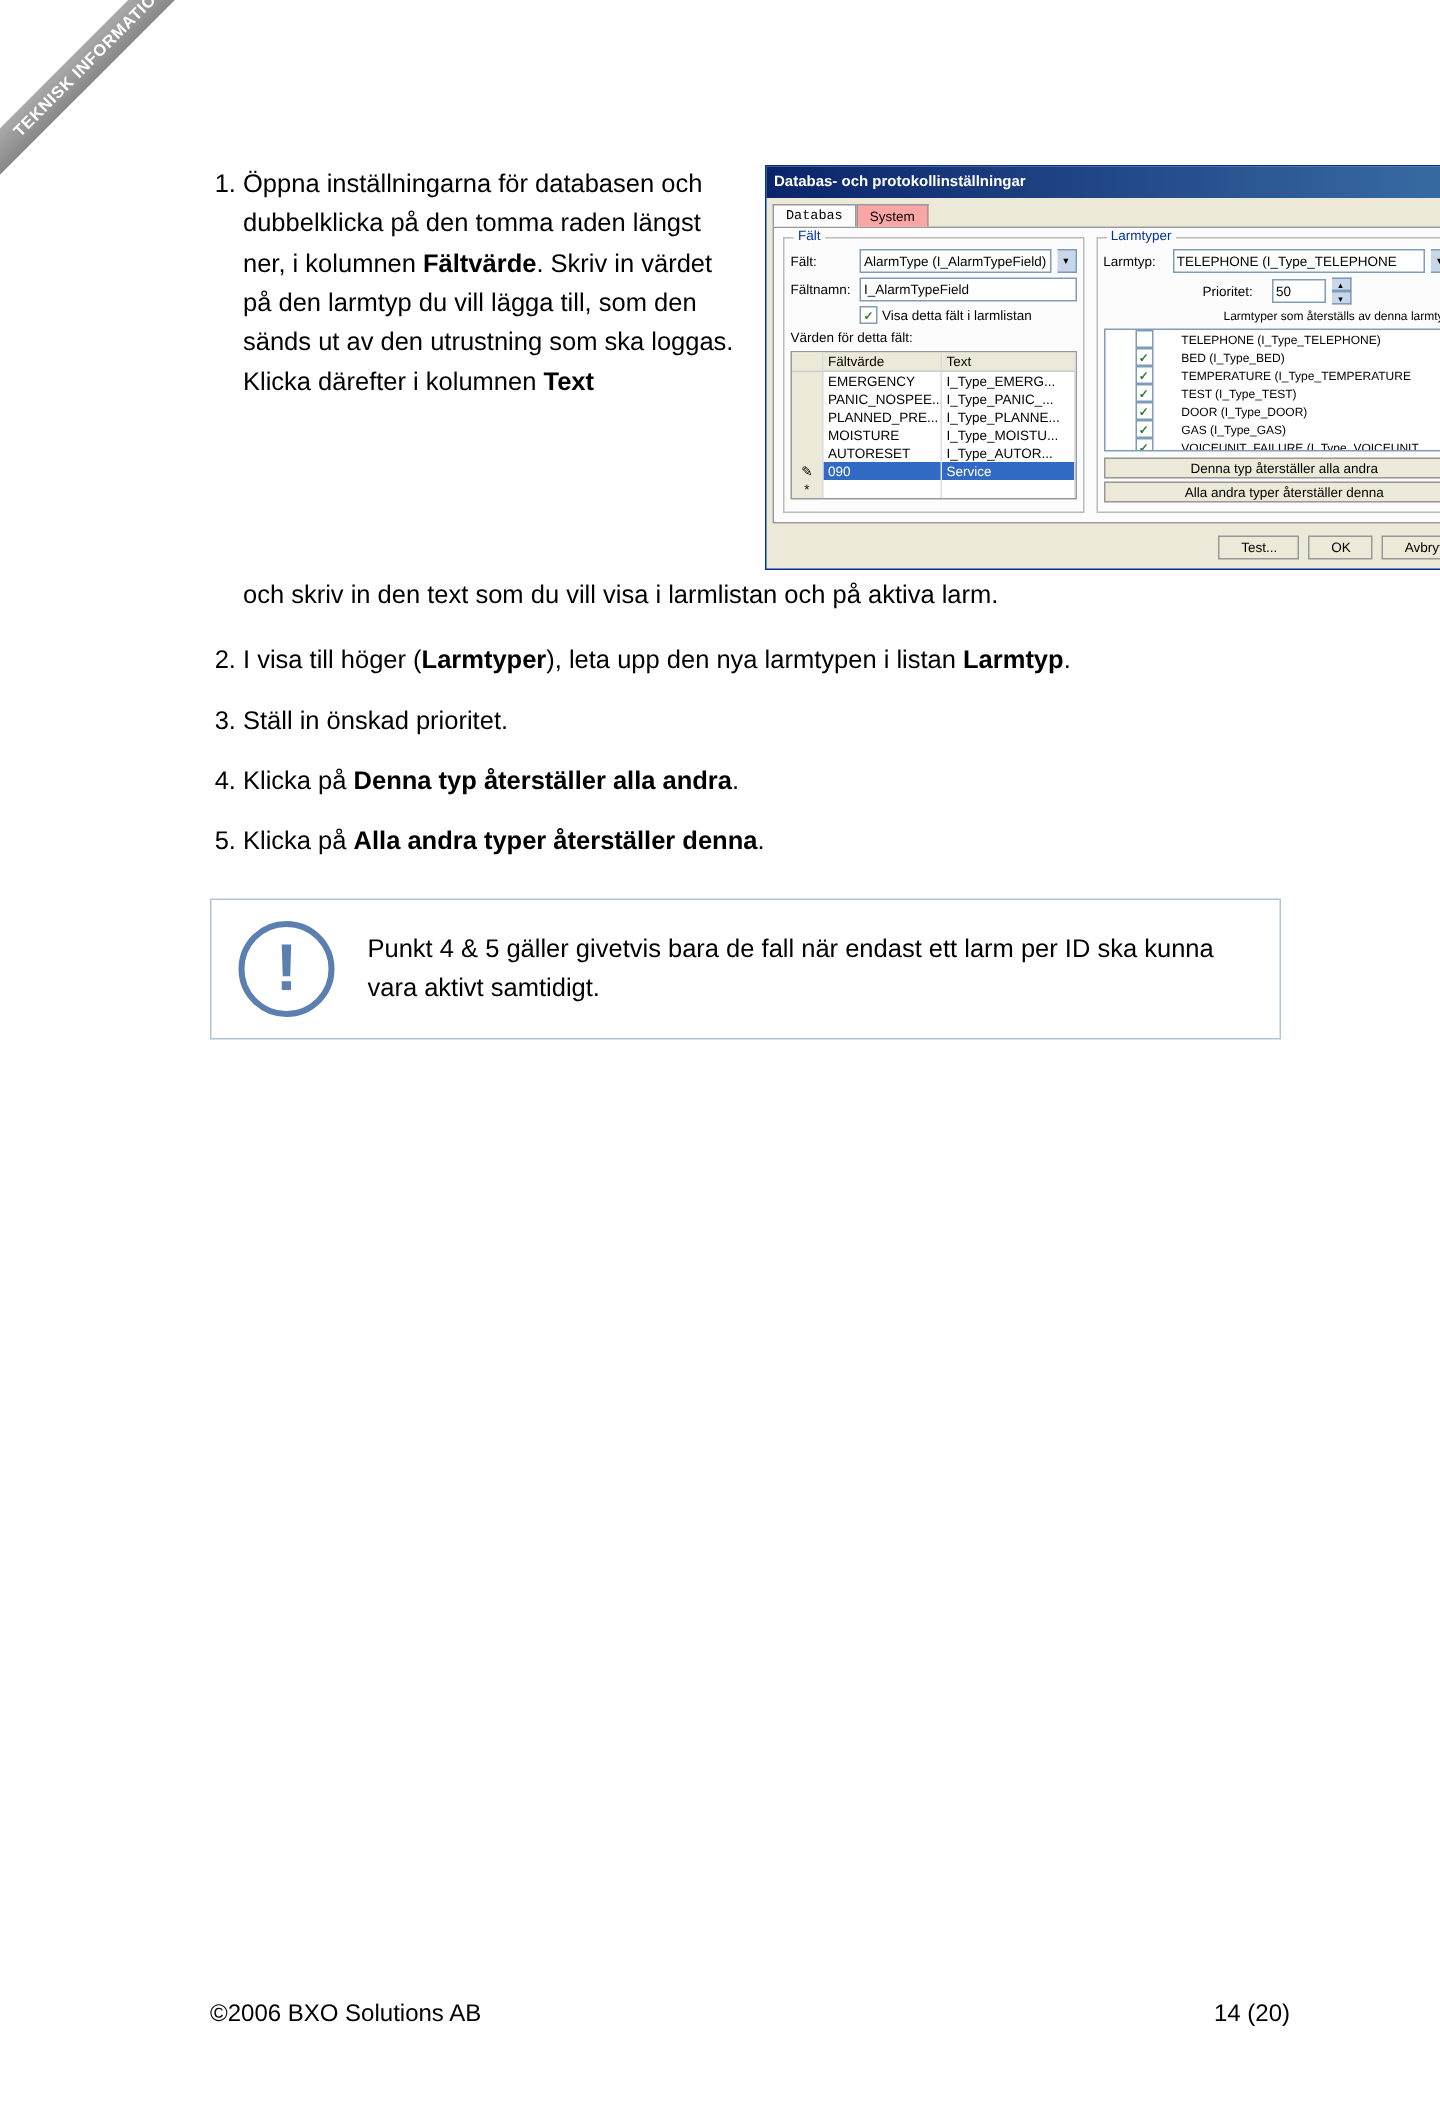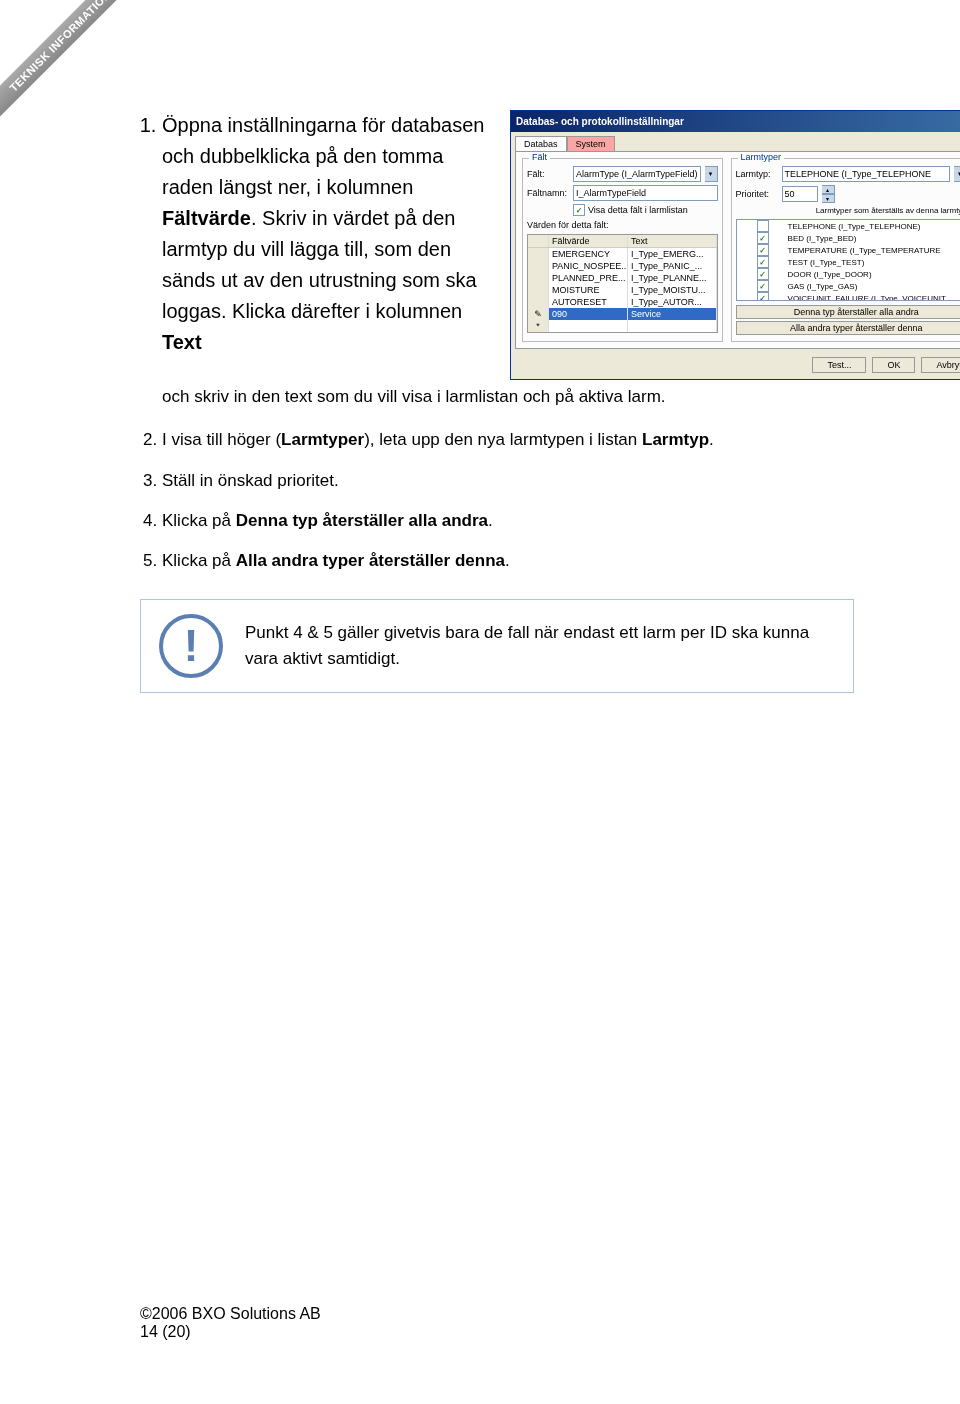--- a/index.html
+++ b/index.html
@@ -44,21 +44,21 @@
   .section-num { letter-spacing: 1px; margin-right: 18px; }
   .body-col {
     display: flex;
     gap: 15px;
     align-items: flex-start;
   }
   .text-col { flex: 0 0 355px; }
   ol.main-list {
     margin: 0;
     padding-left: 22px;
-    font-size: 20px;
+    font-size: 17px;
     line-height: 1.55;
   }
   ol.main-list > li { margin-bottom: 14px; }
   .dialog {
     flex: 1;
     border: 1px solid #003399;
     background: #ece9d8;
     font-size: 9px;
     font-family: Tahoma, Arial, sans-serif;
     position: relative;
@@ -90,21 +90,21 @@
     gap: 0;
     padding: 4px 4px 0 4px;
     font-size: 9px;
   }
   .tab {
     background: #fca5a5;
     border: 1px solid #999;
     border-bottom: none;
     padding: 2px 8px;
   }
-  .tab.active { background: #fcfcfc; }
+  .tab.active { background: #fcfcfc; font-family: Liberation Mono, monospace; }
   .dlg-body {
     background: #fcfcfc;
     border: 1px solid #999;
     margin: 0 4px 4px 4px;
     padding: 6px;
     display: flex;
     gap: 8px;
   }
   .fs {
     border: 1px solid #bbb;
@@ -114,21 +114,21 @@
   }
   .fs-title {
     position: absolute;
     top: -7px;
     left: 6px;
     background: #fcfcfc;
     padding: 0 3px;
     font-size: 9px;
     color: #003399;
   }
-  .row { display: flex; align-items: center; gap: 4px; margin: 3px 0; font-size: 9px;}
+  .row { display: flex; align-items: center; gap: 4px; margin: 3px 0; font-size: 9px; justify-content: center;}
   .lbl { width: 42px; }
   .lbl2 { width: 42px; }
   .inp {
     background: #fff;
     border: 1px solid #7f9db9;
     height: 14px;
     flex: 1;
     font-size: 9px;
     padding: 0 2px;
     overflow: hidden;
@@ -196,27 +196,26 @@
   }
   .note-icon {
     width:56px; height:56px; border:4px solid #5a7fb0; border-radius:50%;
     display:flex; align-items:center; justify-content:center;
     font-size:44px; font-weight:bold; color:#5a7fb0;
     flex-shrink:0;
   }
   .note-text { font-size:17px; line-height:1.5;}
   .footer {
     position:absolute;
-    bottom:63px;
+    bottom:52px;
     left:140px;
     right:100px;
     display:flex;
     justify-content:space-between;
     font-size:16px;
-    flex-direction:column;
   }
   .after-list { font-size:17px; line-height:1.55; padding-left:22px; }
   .after-list li { margin-bottom:14px; }
 </style>
 </head>
 <body>
 
 <div class="corner-ribbon">
   <div class="band">TEKNISK INFORMATION</div>
 </div>

